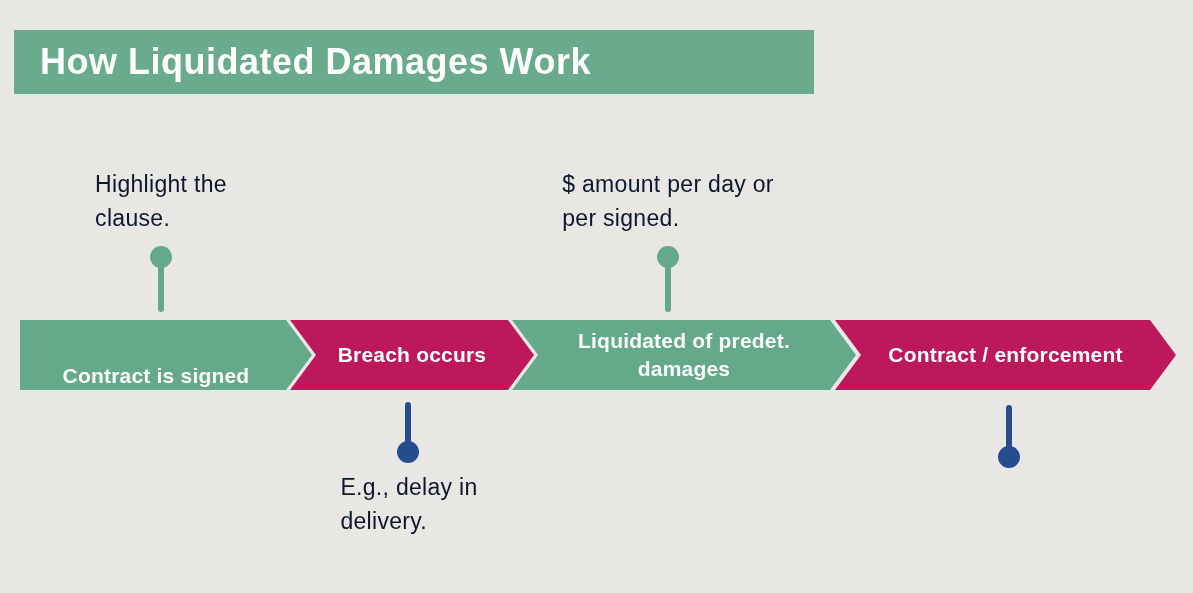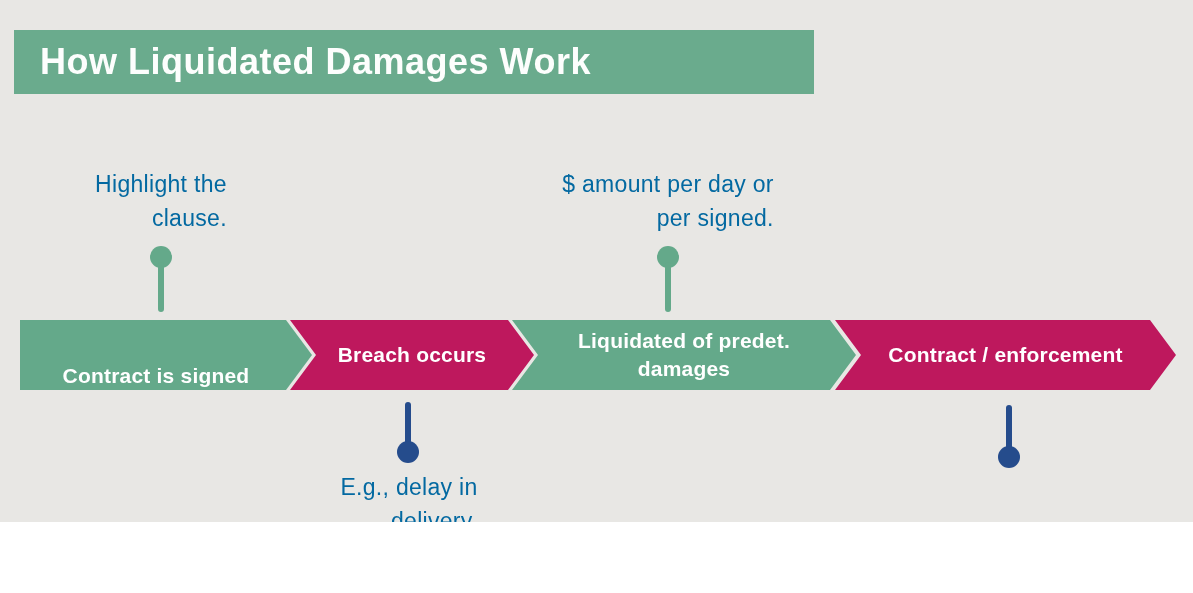--- a/index.html
+++ b/index.html
@@ -5,21 +5,21 @@
   html, body {
     margin: 0;
     padding: 0;
     width: 1193px;
     height: 593px;
     font-family: "Liberation Sans", sans-serif;
   }
   .canvas {
     position: relative;
     width: 1193px;
-    height: 522px;
+    height: 593px;
     background: #e8e7e4;
     overflow: hidden;
   }
 
   
   .title-bar {
     position: absolute;
     left: 14px;
     top: 30px;
     width: 800px;
@@ -35,25 +35,25 @@
     font-weight: 700;
     letter-spacing: 0.5px;
     color: #fdfefd;
   }
 
   
   .annotation {
     position: absolute;
     transform: translateX(-50%);
     white-space: pre-line;
-    text-align: right;
+    text-align: left;
     font-size: 23px;
     line-height: 34px;
     letter-spacing: 0.3px;
-    color: #0369a1;
+    color: #0f172a;
   }
   .annotation.top { top: 167px; }
   .annotation.bottom { top: 470px; }
 
   
   .pin-head {
     position: absolute;
     width: 22px;
     height: 22px;
     border-radius: 50%;

